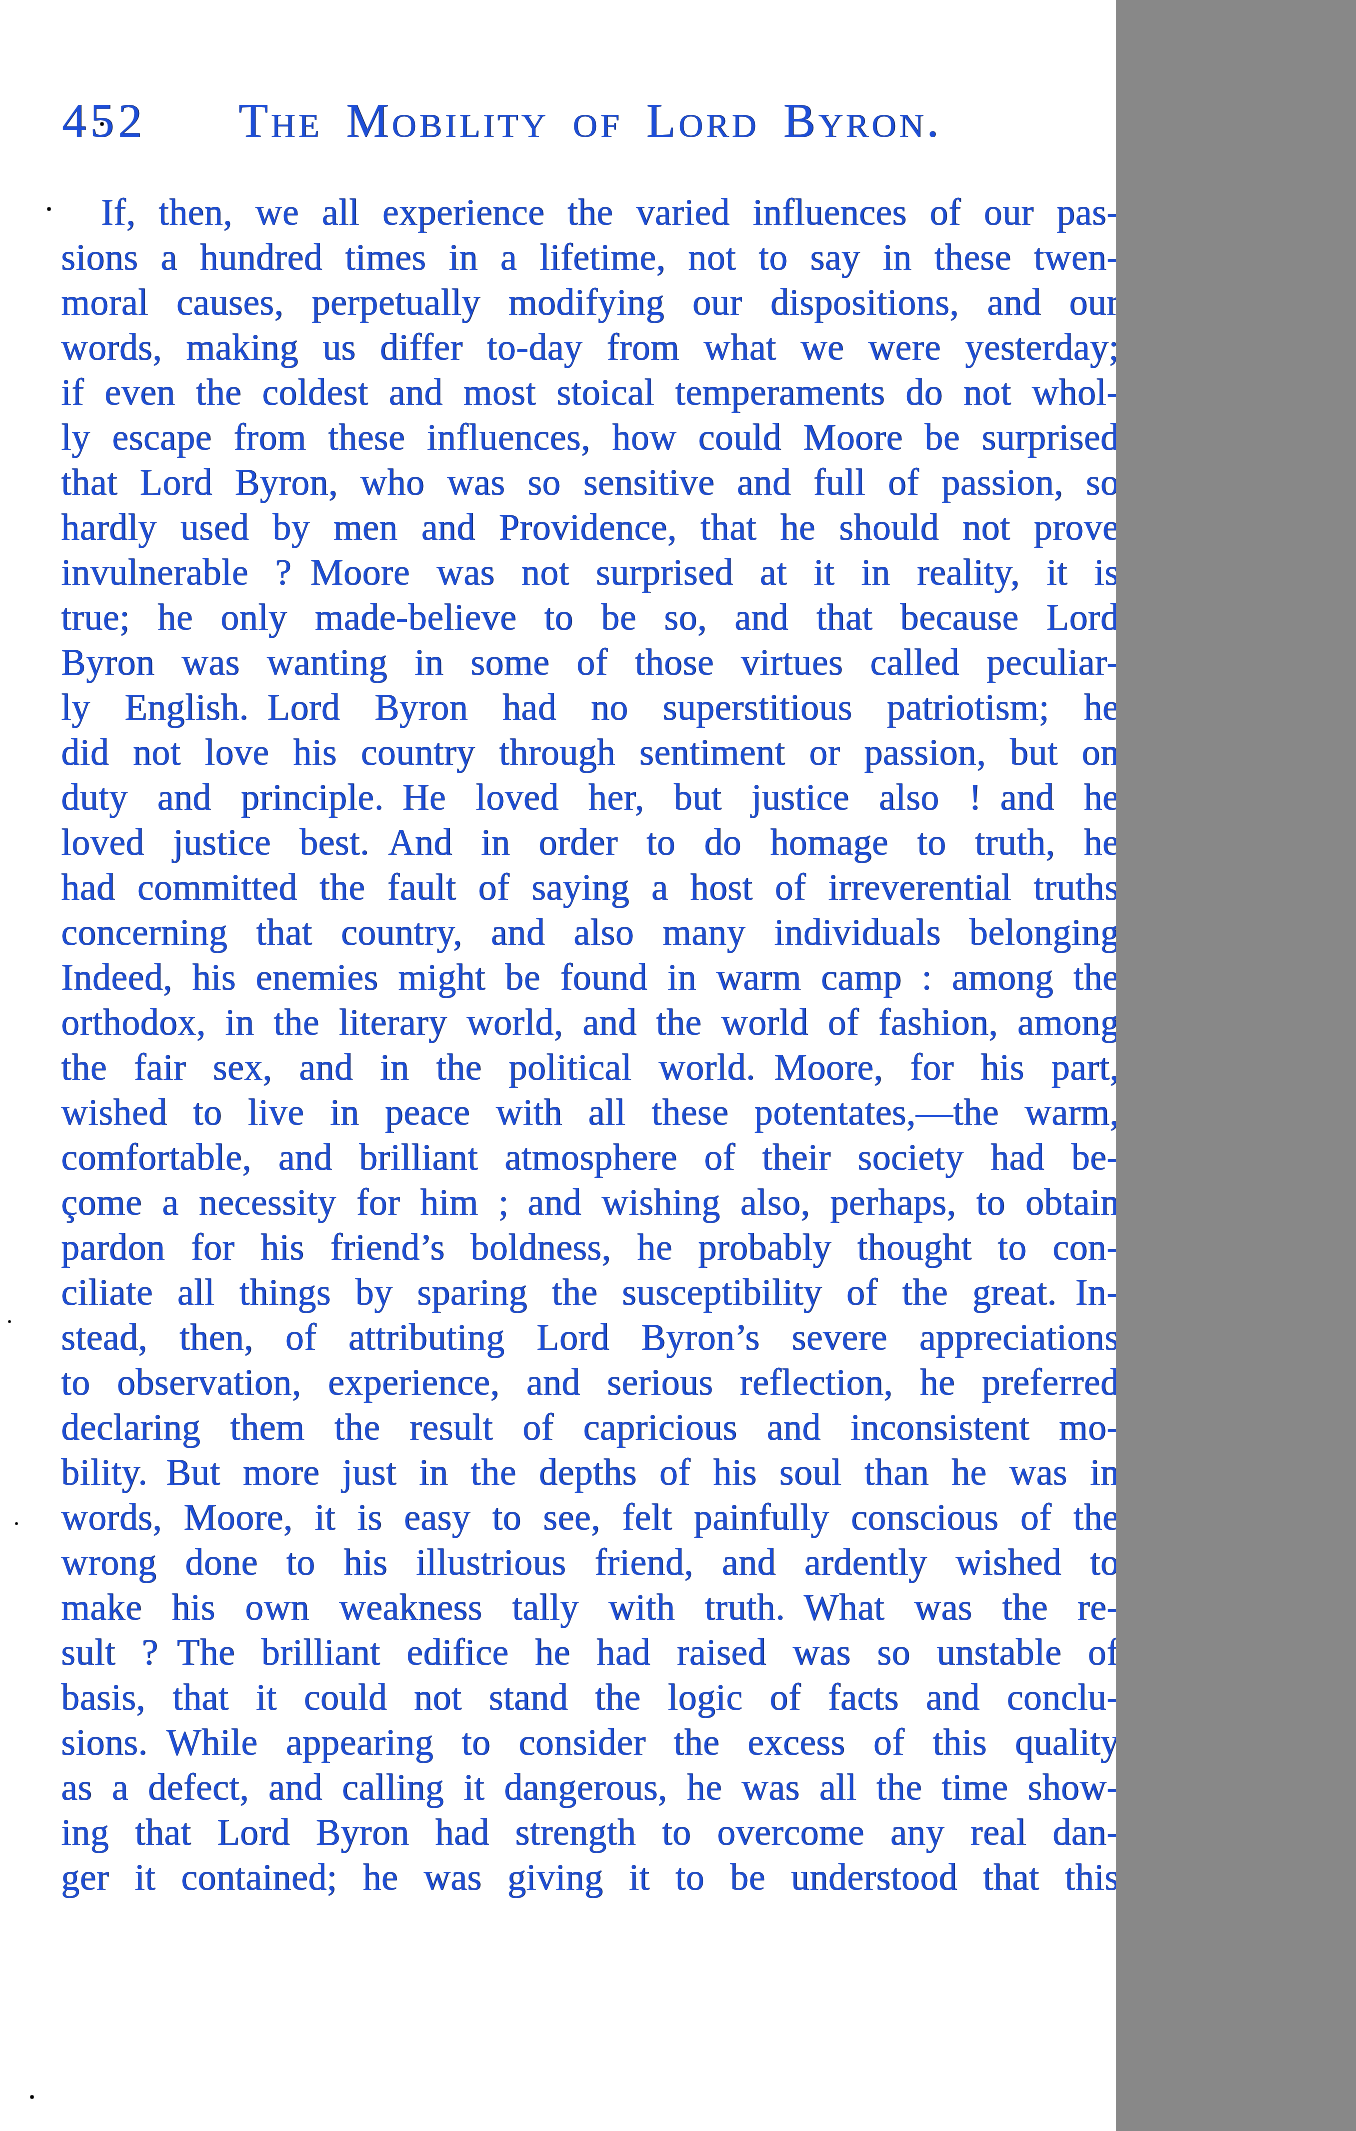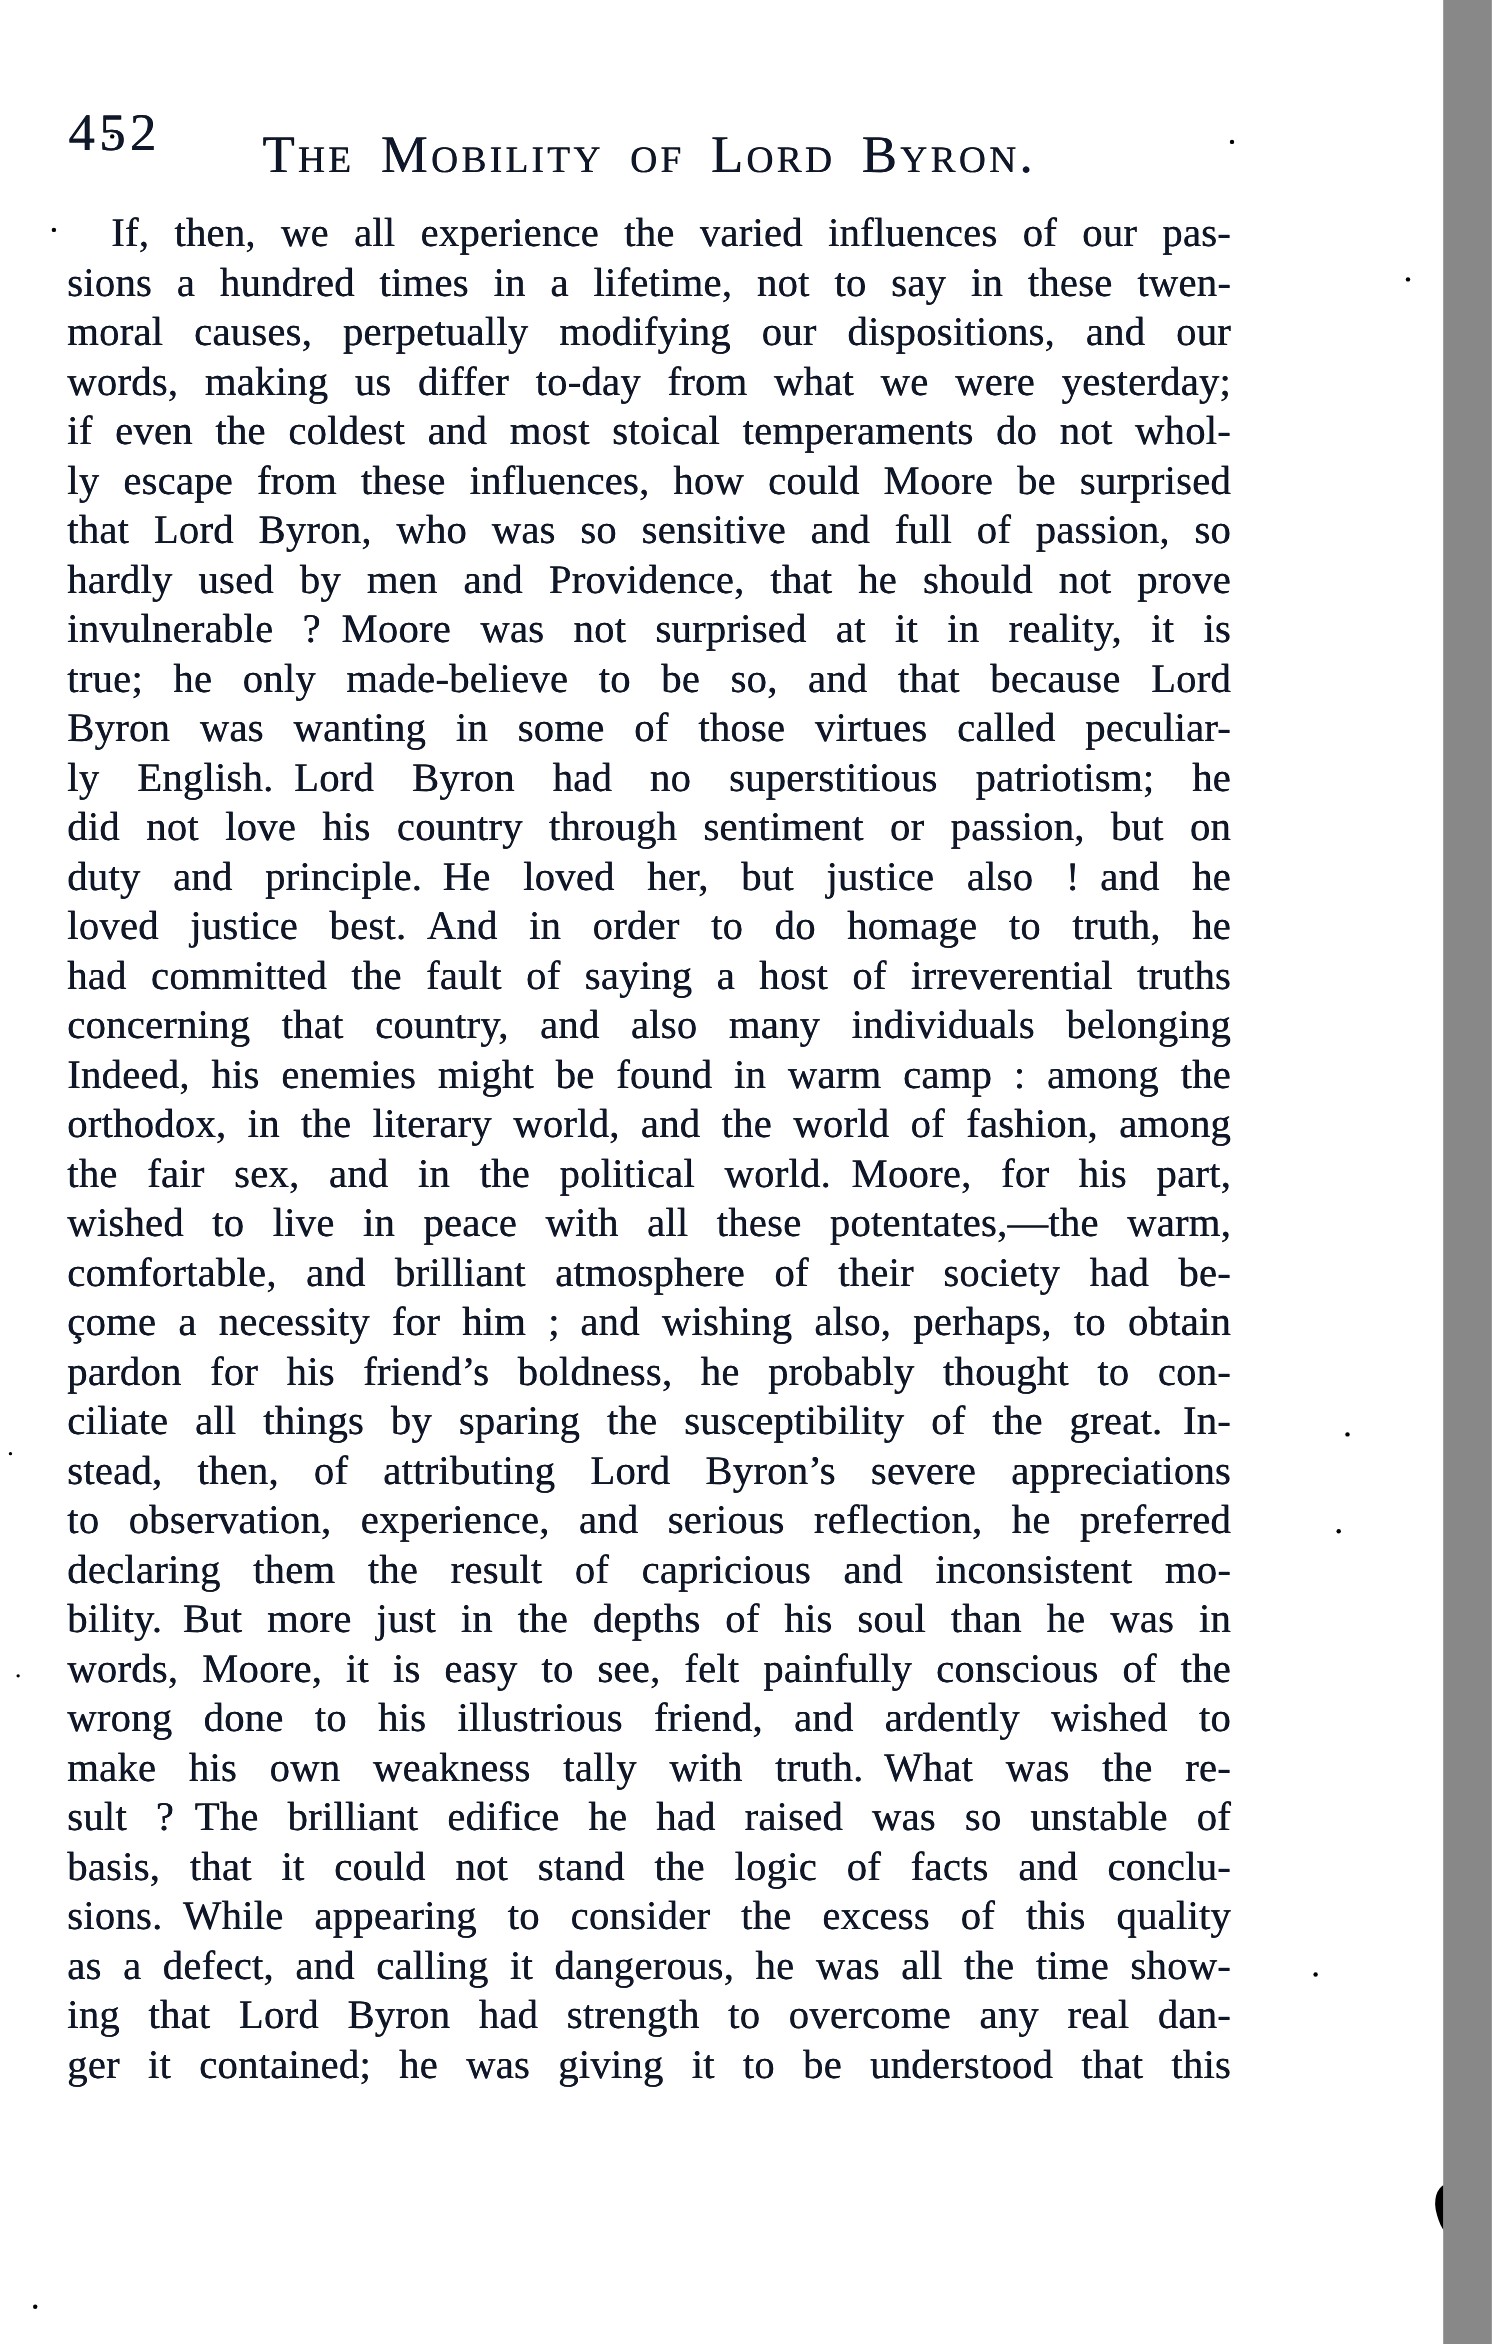--- a/index.html
+++ b/index.html
@@ -1,38 +1,37 @@
 <!DOCTYPE html>
 <html><head>
 <meta charset="utf-8">
 <style>
   html,body{margin:0;padding:0;background:#888;}
   .page{
     position:relative;
-    width:1312px;height:2131px;
+    width:1116px;height:2131px;
     background:#ffffff;
-    color:#0f172a;
+    color:#1d4ed8;
     font-family:"Liberation Serif","DejaVu Serif",serif;
     overflow:hidden;
   }
   
   .page-number{
     position:absolute;left:62px;top:97px;
     font-size:48px;line-height:48px;
     letter-spacing:4px;
     text-shadow:0.4px 0 0 #050505;
   }
   .running-title{
     position:absolute;left:61px;top:96px;width:1058px;
     text-align:center;
     font-variant-caps:small-caps;
     font-size:48px;line-height:50px;
     letter-spacing:3px;word-spacing:9px;
     text-shadow:0.4px 0 0 #050505;
-    margin-top:20px;
   }
   
   .text-block{
     position:absolute;left:61px;top:190px;width:1058px;
   }
   .line{
     font-size:37px;
     line-height:45px;
     letter-spacing:0.2px;
     text-align:justify;

